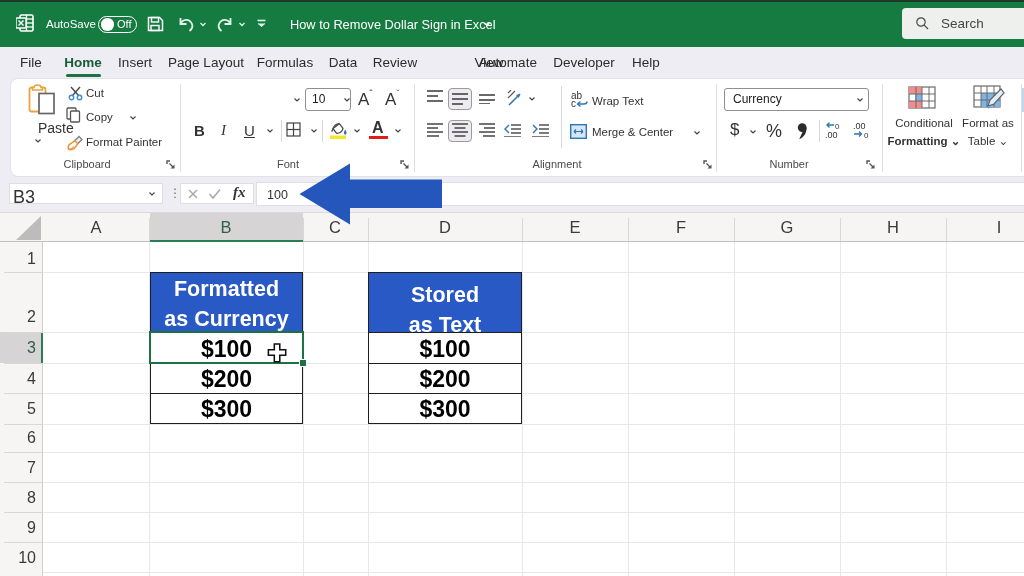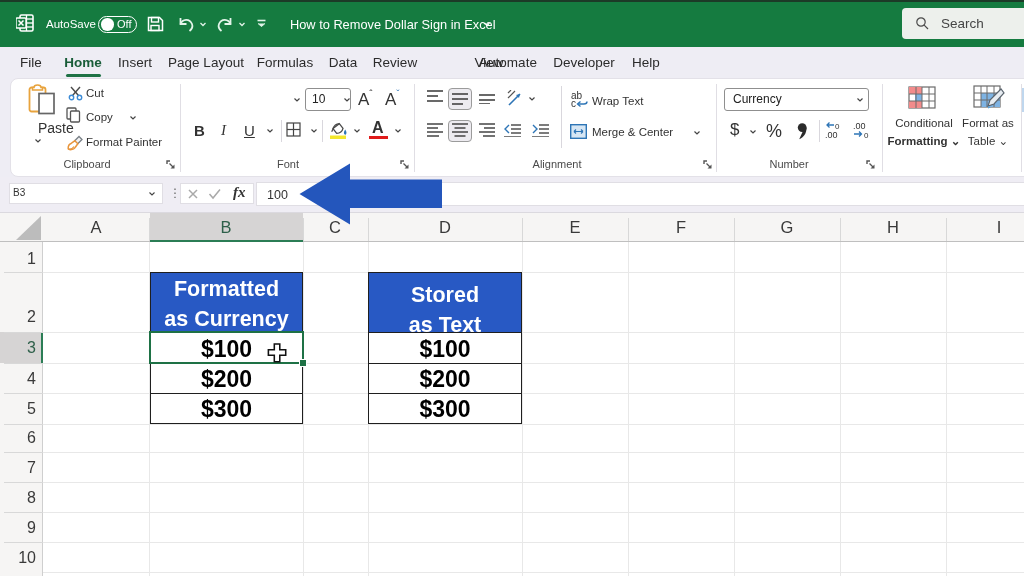--- a/index.html
+++ b/index.html
@@ -350,21 +350,21 @@
       <path d="M8.5 4.5 V8.5 H4.5 z" fill="#555"></path>
     </svg>
   <svg class="launch" style="left:866px;top:160px" viewBox="0 0 10 10">
       <path d="M1 4 V1 H4" stroke="#555" fill="none" stroke-width="1.4"></path>
       <path d="M3.5 3.5 L7.5 7.5" stroke="#555" fill="none" stroke-width="1.2"></path>
       <path d="M8.5 4.5 V8.5 H4.5 z" fill="#555"></path>
     </svg>
 
   <div class="fbar"></div>
   <div class="whitebox" style="left:9px;top:183px;width:154px;height:21px;"></div>
-  <div class="abs" style="left:13px;top:187px;font-size:10px;color:#333;">B3</div>
+  <div class="abs" style="left:13px;top:187px;font-size:18px;color:#333;">B3</div>
   <svg class="abs chev" style="left:148px;top:190px" viewBox="0 0 8 8">
       <path d="M1.5 2.5 L4 5 L6.5 2.5" stroke="#444" fill="none" stroke-width="1.1"></path>
     </svg>
   <div class="abs" style="left:169px;top:186px;font-size:12px;color:#666;letter-spacing:0;">⋮</div>
   <div class="whitebox" style="left:180px;top:183px;width:74px;height:21px;"></div>
   <svg class="abs" style="left:187px;top:188px" width="12" height="12" viewBox="0 0 12 12">
       <path d="M2 2 L10 10 M10 2 L2 10" stroke="#A9A9A9" stroke-width="1.5"></path>
     </svg>
   <svg class="abs" style="left:208px;top:188px" width="14" height="12" viewBox="0 0 14 12">
       <path d="M1.5 6 L5 10 L12 1.5" stroke="#A9A9A9" fill="none" stroke-width="1.5"></path>

